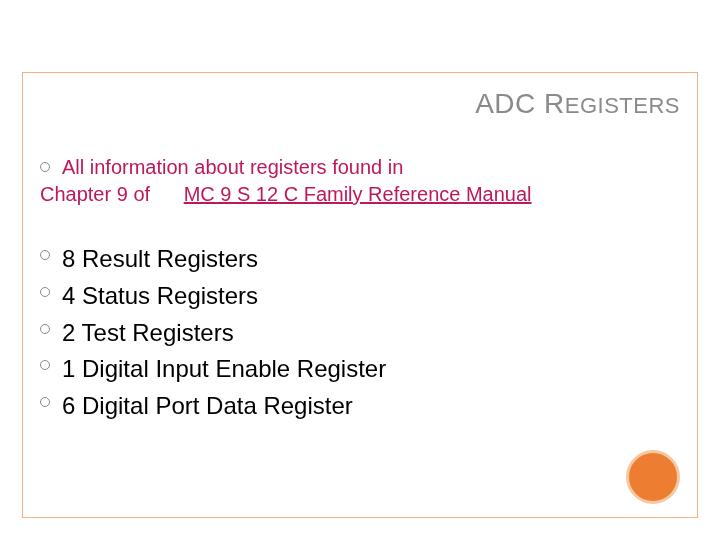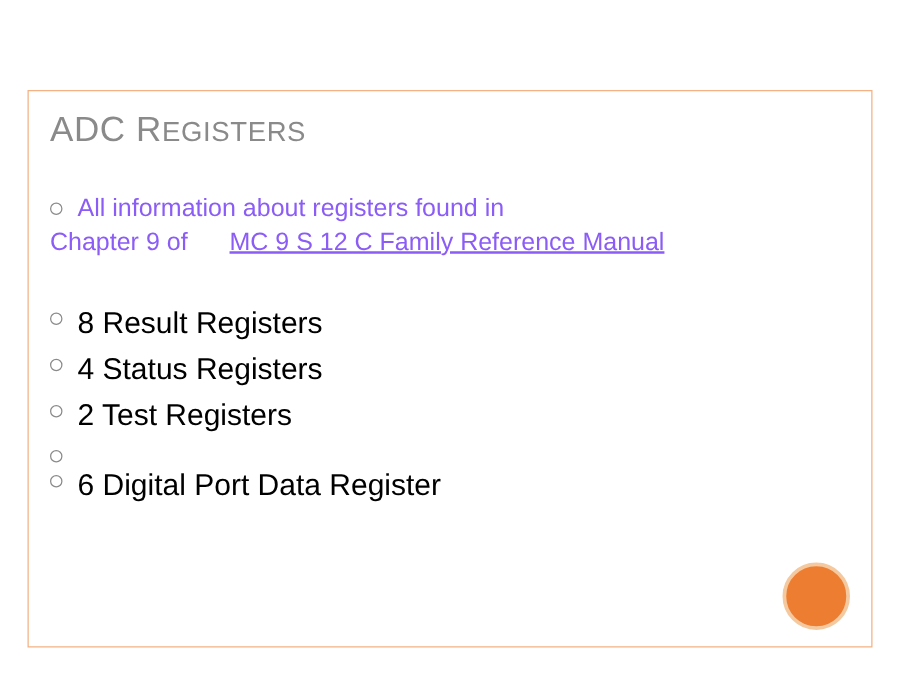--- a/index.html
+++ b/index.html
@@ -24,27 +24,28 @@
     top: 88px;
     left: 40px;
     right: 40px;
   }
   .title {
     font-size: 28px;
     color: #8a8a8a;
     letter-spacing: 0.5px;
     margin-bottom: 34px;
     font-weight: 400;
+    text-align: right;
   }
   .title .caps {
     font-variant: small-caps;
   }
   .intro {
     font-size: 20px;
-    color: #8b5cf6;
+    color: #be185d;
     line-height: 1.35;
     margin-bottom: 34px;
   }
   .intro-row { display: flex; align-items: flex-start; }
   .bullet-open {
     width: 10px;
     height: 10px;
     border: 1.5px solid #8a8a8a;
     border-radius: 50%;
     display: inline-block;
@@ -102,20 +103,21 @@
     <div class="list-item">
       <span class="bullet-open"></span>
       <span>4 Status Registers</span>
     </div>
     <div class="list-item">
       <span class="bullet-open"></span>
       <span>2 Test Registers</span>
     </div>
     <div class="list-item">
       <span class="bullet-open"></span>
+      <span>1 Digital Input Enable Register</span>
     </div>
     <div class="list-item">
       <span class="bullet-open"></span>
       <span>6 Digital Port Data Register</span>
     </div>
   </div>
 </div>
 
 <div class="circle-accent"></div>
 

